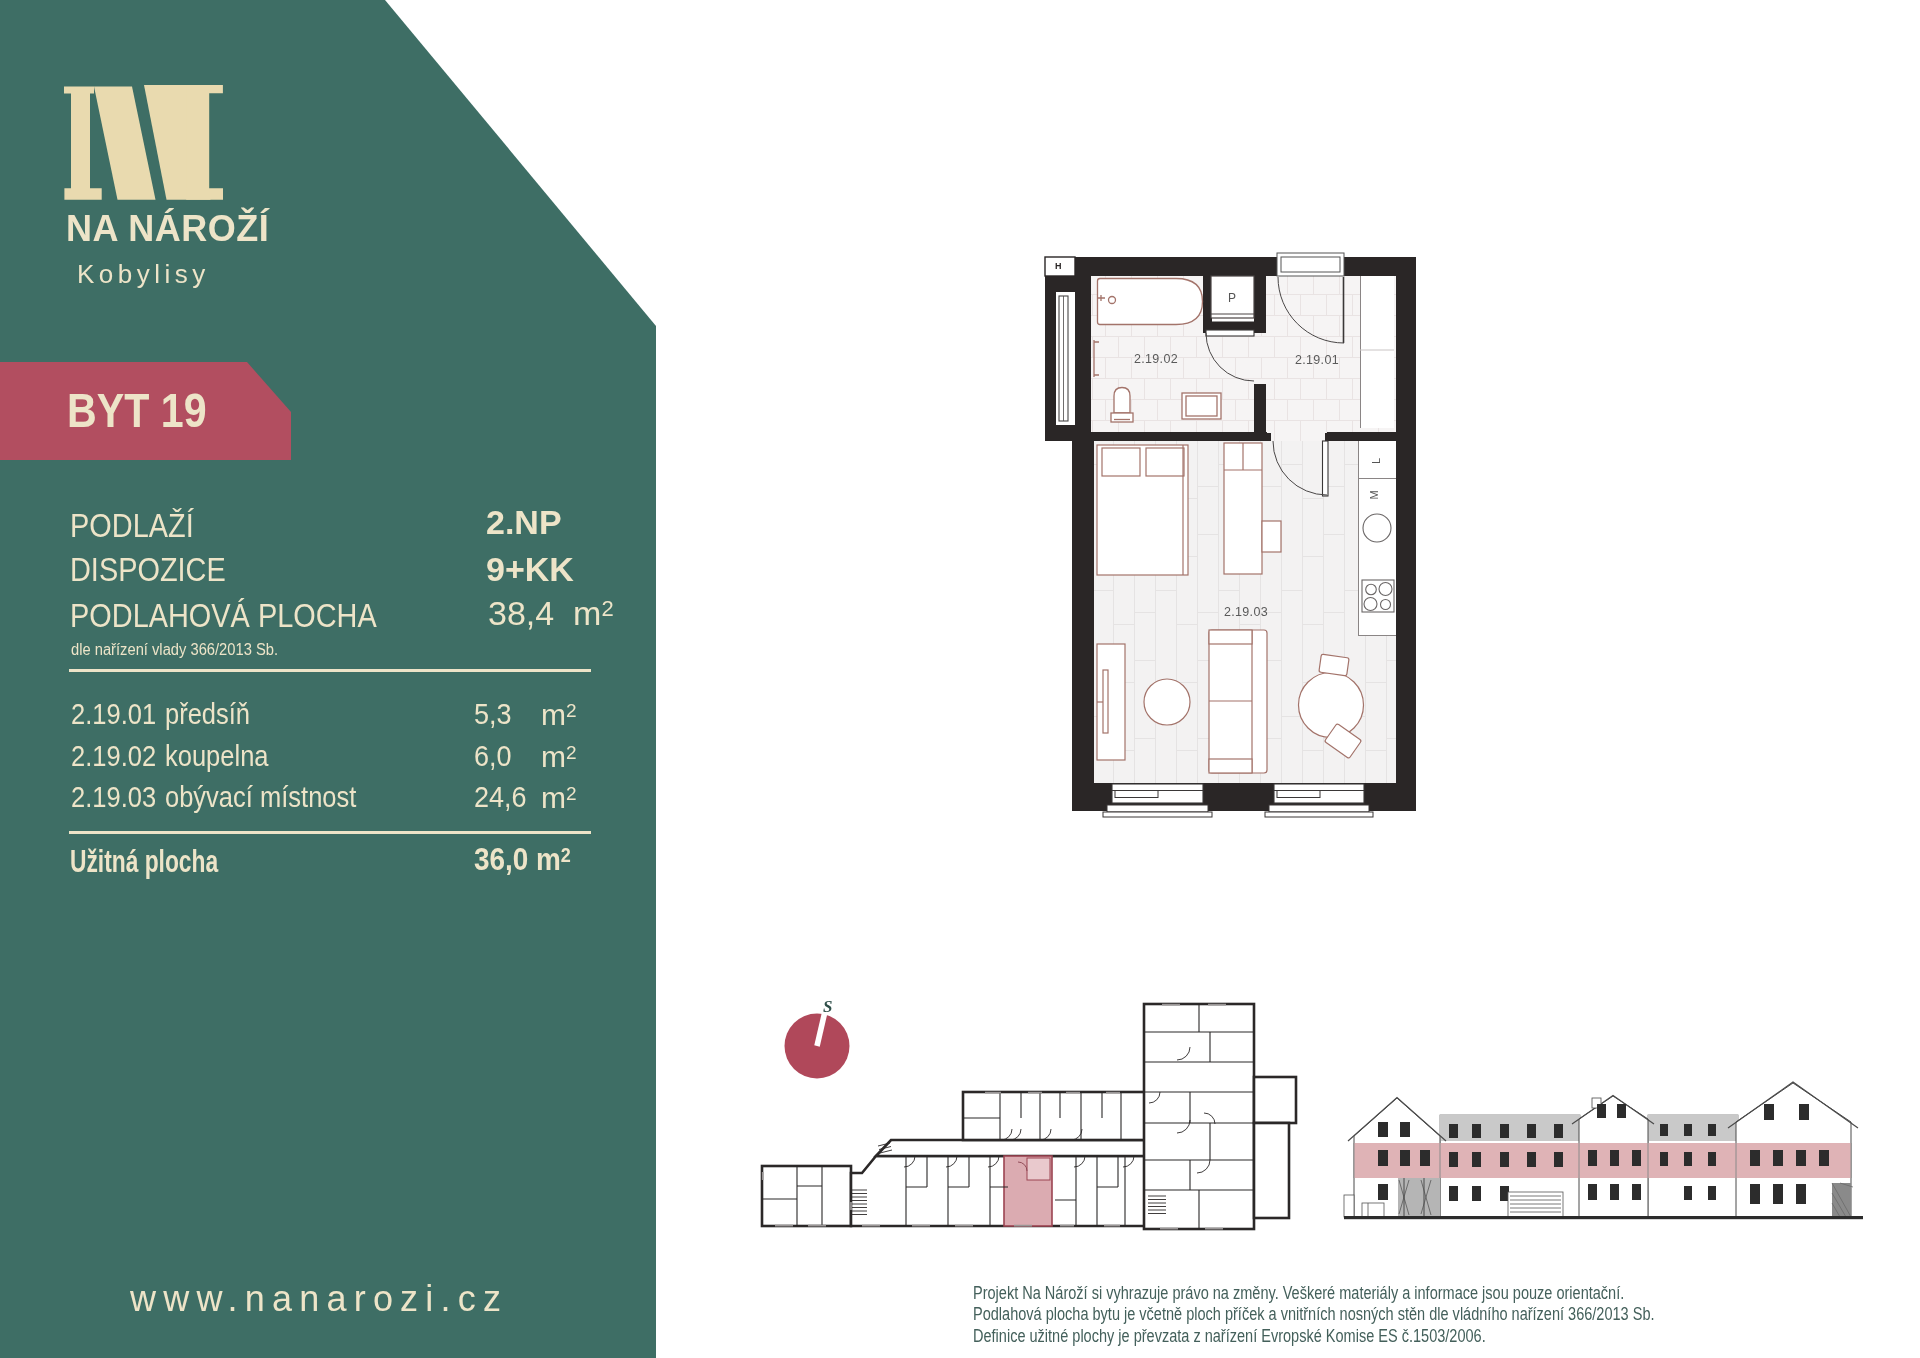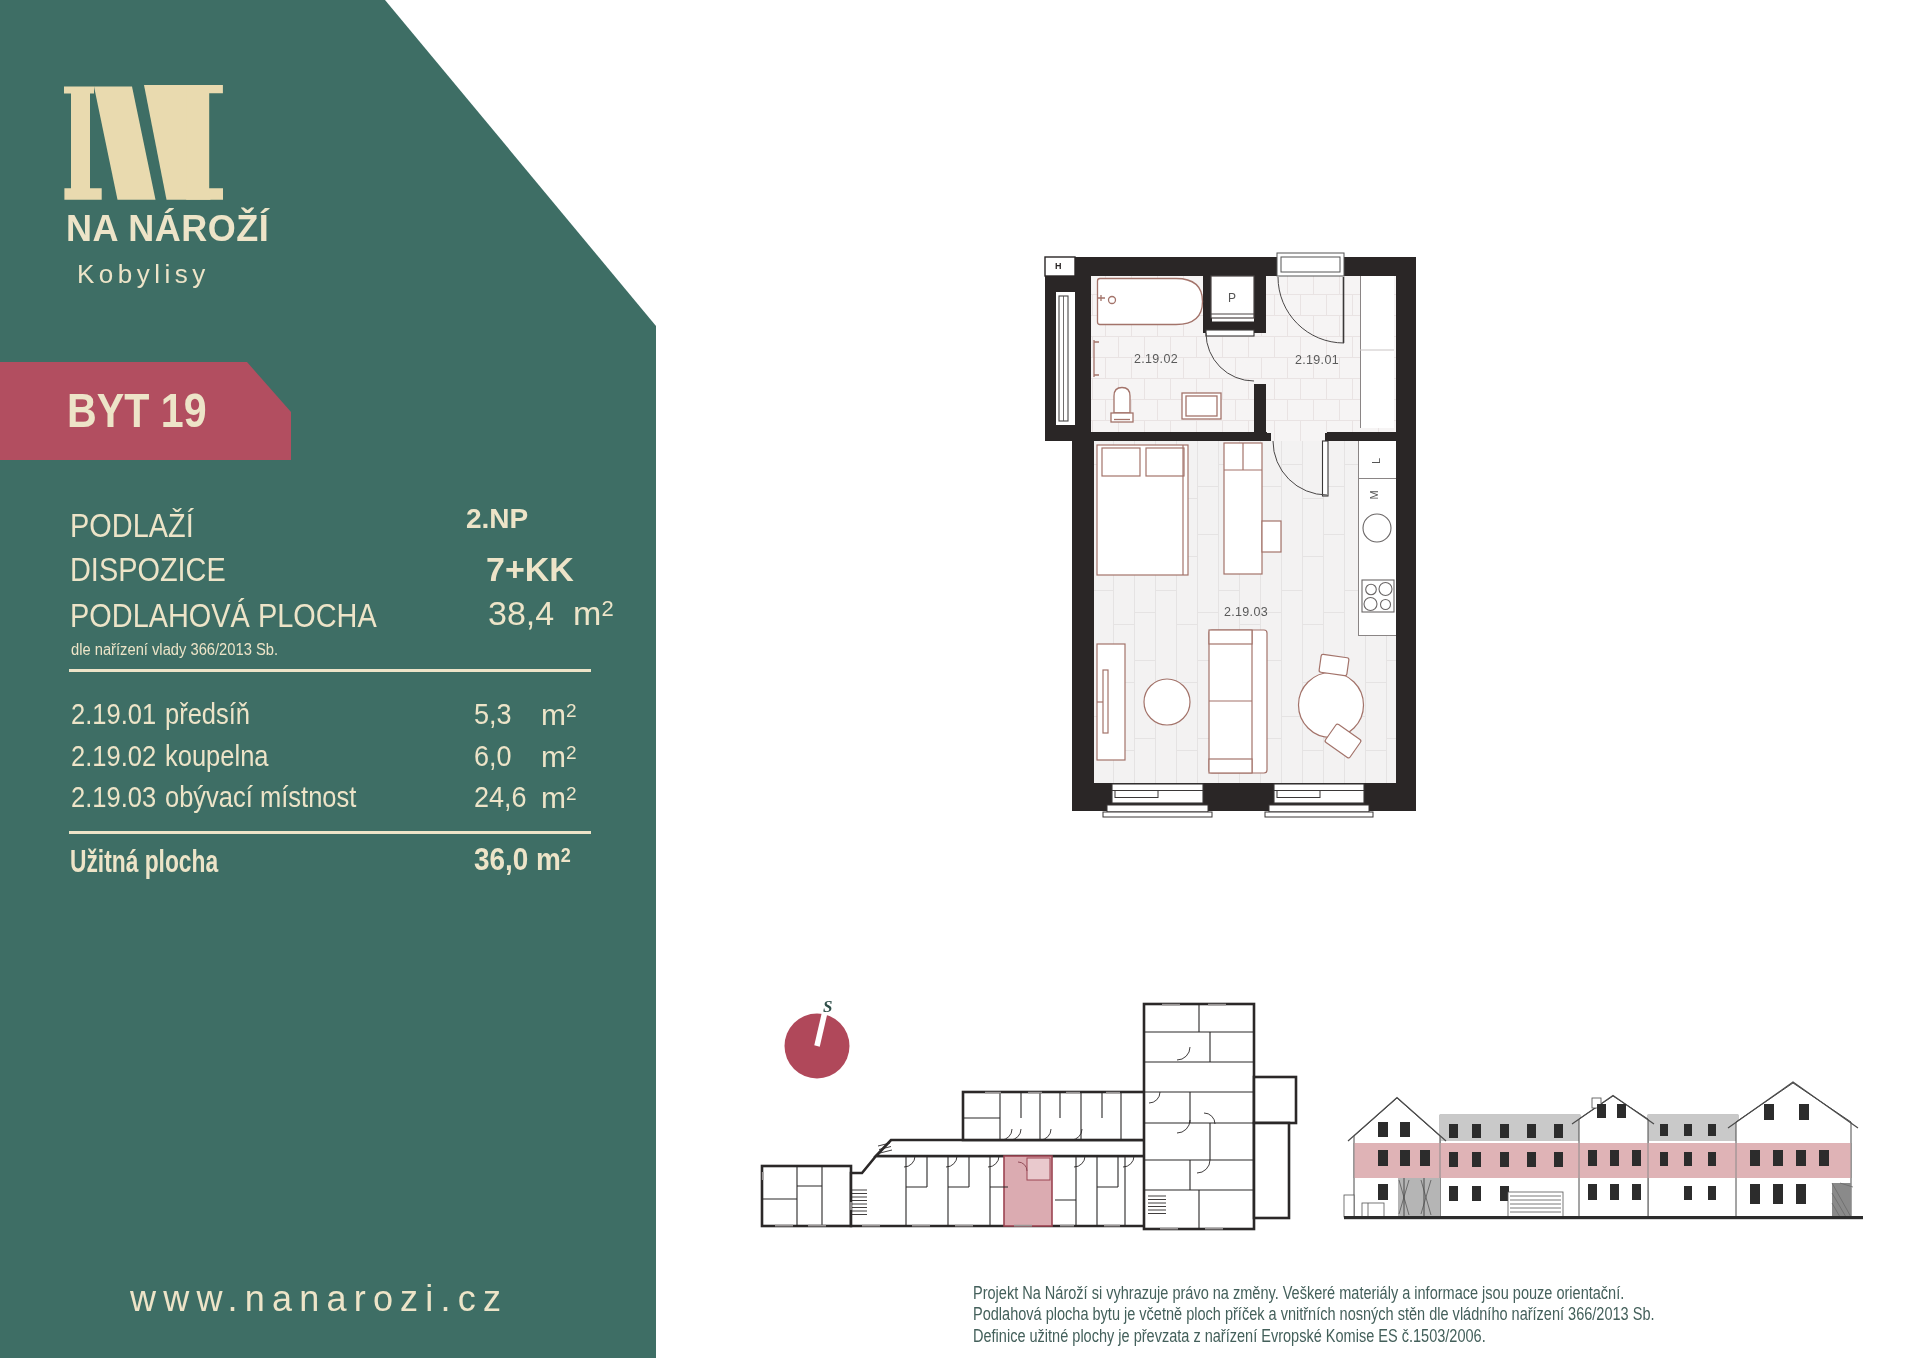--- a/index.html
+++ b/index.html
@@ -30,25 +30,25 @@
 
 <div class="abs cream" style="left:77px;top:243px;font-size:26px;letter-spacing:4.5px;margin-top:16px;">Kobylisy</div>
 
 <div class="abs" style="left:0;top:362px;width:291px;height:98px;background:#B24E60;
      clip-path:polygon(0 0,247px 0,291px 50px,291px 98px,0 98px);"></div>
 
 <div class="abs cream" style="left:67px;top:382px;font-size:49px;font-weight:bold;transform:scaleX(0.84);transform-origin:0 0;white-space:nowrap;">BYT 19</div>
 
 <div class="abs cream sx" style="left:70px;top:508px;font-size:34px;">PODLAŽÍ</div>
 
-<div class="abs cream" style="left:466px;top:503px;font-size:28px;font-weight:bold;">2.NP</div>
+<div class="abs cream" style="left:486px;top:503px;font-size:34px;font-weight:bold;">2.NP</div>
 
 <div class="abs cream sx" style="left:70px;top:552px;font-size:34px;">DISPOZICE</div>
 
-<div class="abs cream" style="left:486px;top:550px;font-size:34px;font-weight:bold;">7+KK</div>
+<div class="abs cream" style="left:486px;top:550px;font-size:34px;font-weight:bold;">9+KK</div>
 
 <div class="abs cream sx" style="left:70px;top:598px;font-size:34px;">PODLAHOVÁ PLOCHA</div>
 
 <div class="abs cream" style="left:488px;top:594px;font-size:34px;font-weight:normal;">38,4&nbsp;&nbsp;m<span style="font-size:22px;vertical-align:9px;">2</span></div>
 
 <div class="abs cream sx2" style="left:71px;top:642px;font-size:16px;">dle nařízení vlady 366/2013 Sb.</div>
 
 <div class="abs" style="left:69px;top:669px;width:522px;height:2.5px;background:#EDE4C8;"></div>
 
 <div class="abs cream sx" style="left:71px;top:698px;font-size:30px;">2.19.01</div>

